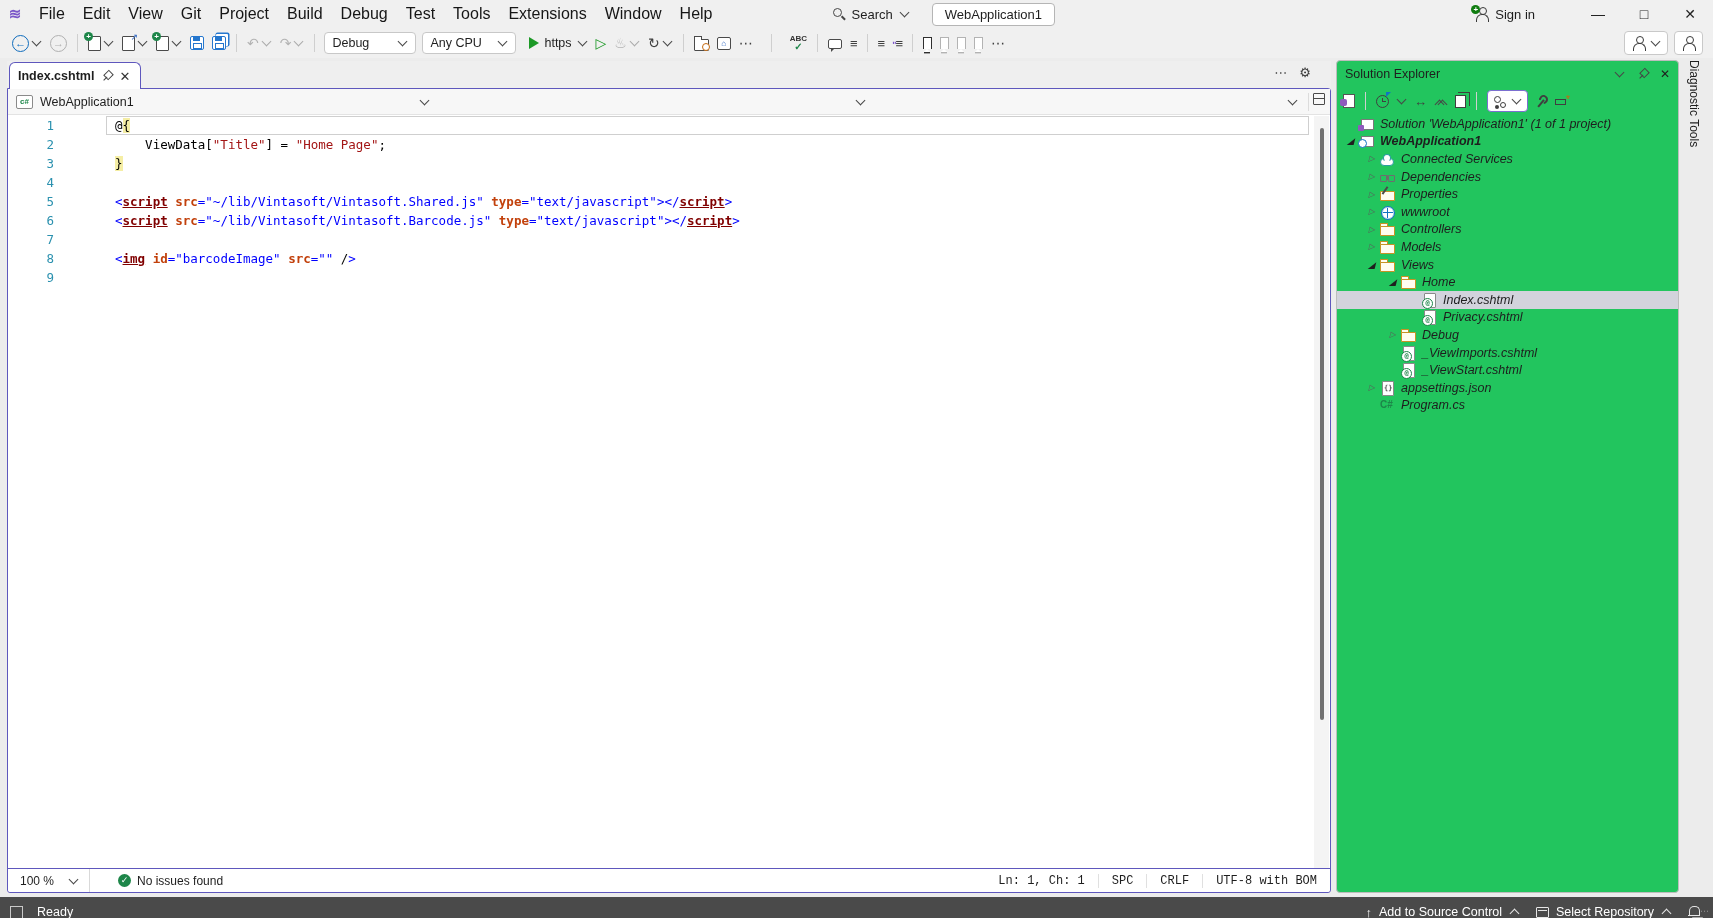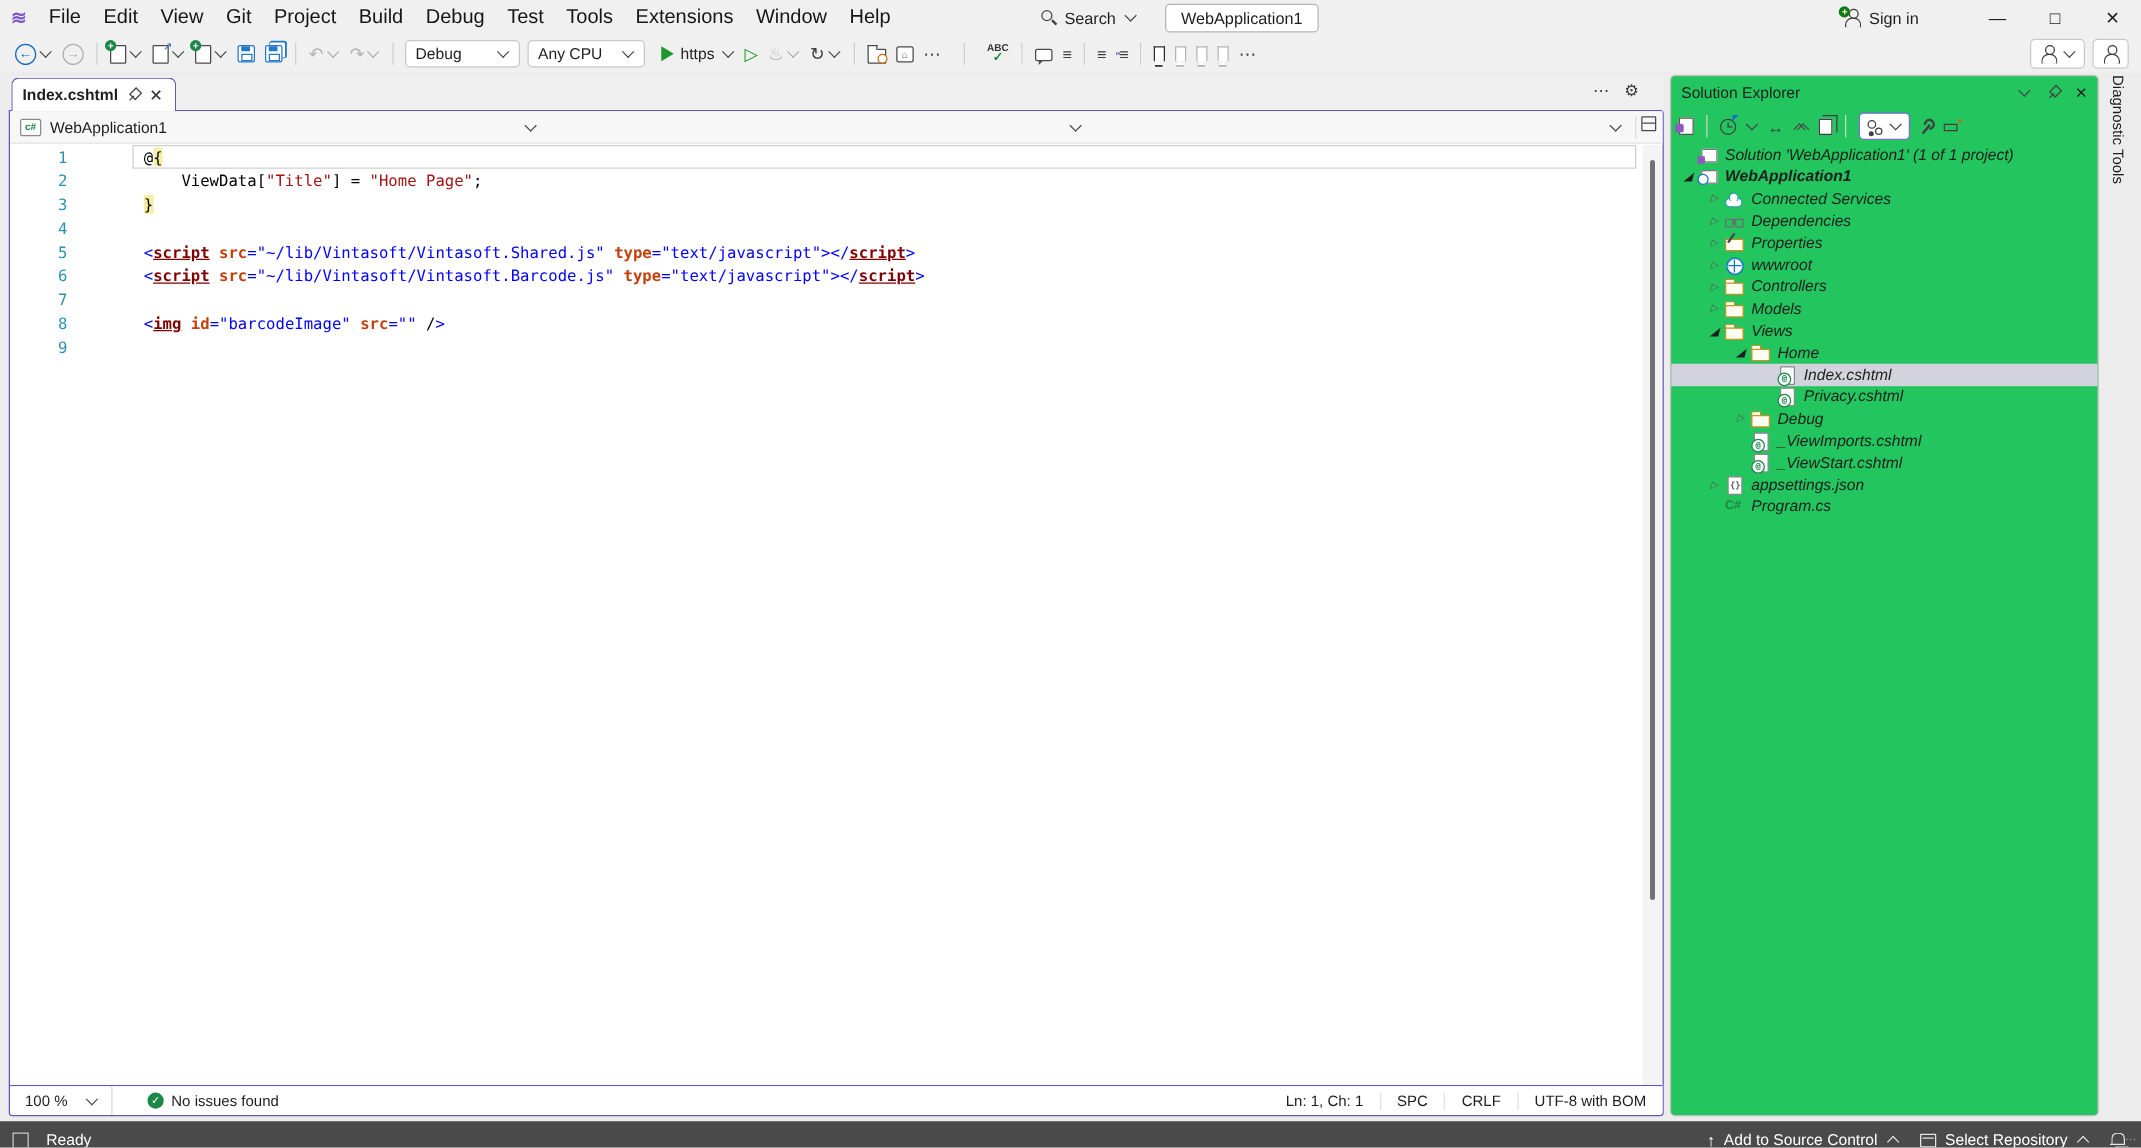--- a/index.html
+++ b/index.html
@@ -96,21 +96,21 @@
   .tok-delim { color:#0000ff; }
   .tok-val { color:#0000ff; }
   .vscroll { position:absolute; right:1px; top:27px; width:15px; height:754px; background:#f4f4f4; }
   .vscroll .thumb { position:absolute; left:6px; top:12px; width:3.5px; height:592px; background:#717171; border-radius:2px; }
 
   .ed-status { position:absolute; left:0; bottom:0; width:100%; height:24px; background:#fff; border-top:1px solid #5e57bd; border-radius:0 0 3px 3px; display:flex; align-items:center; font-size:12px; }
   .zoombox { display:flex; align-items:center; gap:14px; padding:0 10px 0 12px; border-right:1px solid #d9d9d9; height:100%; }
   .issues { display:flex; align-items:center; gap:6px; margin-left:28px; }
   .greenck { width:13px; height:13px; border-radius:50%; background:#1d8649; color:#fff; font-size:9px; line-height:13px; text-align:center; }
   .ed-status-right { margin-left:auto; display:flex; align-items:center; height:100%; }
-  .stat-cell { padding:0 13px; border-left:1px solid #e0e0e0; }
+  .stat-cell { padding:0 13px; border-left:1px solid #e0e0e0;font-family:Liberation Mono, monospace; }
   .stat-cell:first-child { border-left:none; }
 
   
   .sepanel { position:absolute; left:1336px; top:60px; width:343px; height:833px; background:#22c55e; border:1px solid #bdbdbd; border-radius:4px; }
   .se-head { display:flex; align-items:center; height:26px; padding:0 8px; font-size:12.5px; }
   .se-head-icons { margin-left:auto; display:flex; align-items:center; gap:12px; }
   .se-tools { display:flex; align-items:center; height:28px; padding:0 6px; gap:7px; }
   .se-tools .tsep { margin:0 3px; }
   .doc-ic { position:relative; width:12px; height:14px; border:1.3px solid #555; background:#fff; }
   .doc-ic::after { content:""; position:absolute; left:-4px; bottom:1px; width:7px; height:7px; background:#8f5bbd; border-radius:2px; }

